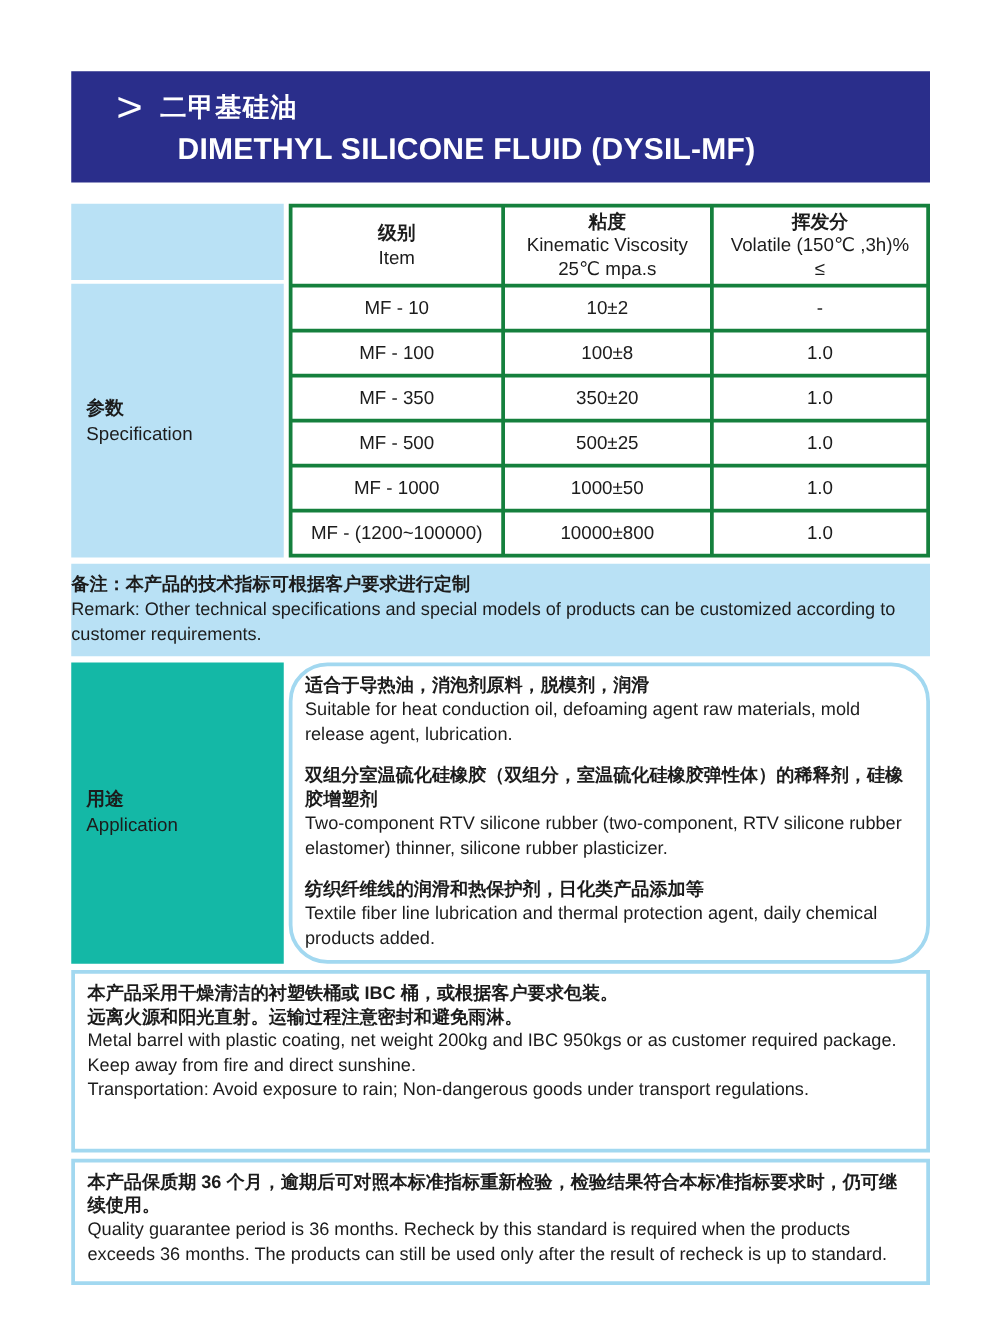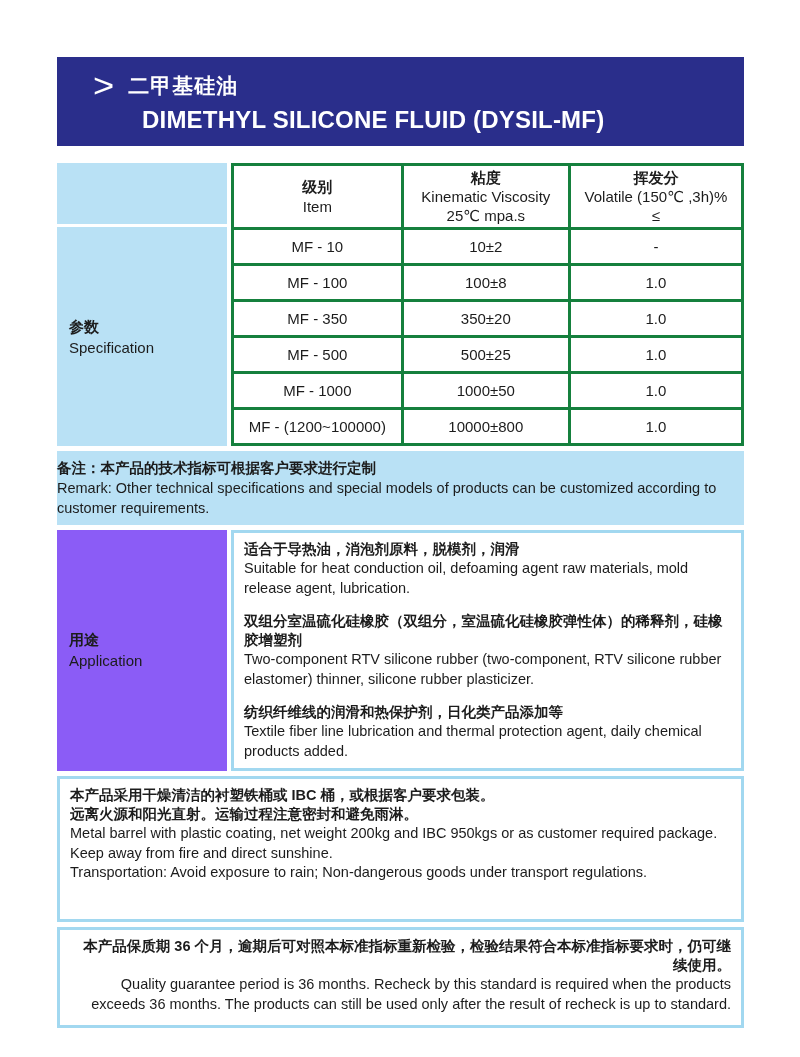--- a/index.html
+++ b/index.html
@@ -20,21 +20,21 @@
   .band .row1 { display: flex; align-items: center; gap: 15px; }
   .chev { font-size: 33px; font-weight: normal; line-height: 1; transform: scaleX(1.1); }
   .title-zh { font-size: 21px; font-weight: bold; letter-spacing: 1px; }
   .title-en { font-size: 24px; font-weight: bold; margin: 4px 0 0 48px; letter-spacing: 0.2px; }
 
   
   .gap { height: 5px; }
   .tgap { height: 17px; }
   .sec { display: flex; gap: 4px; }
   .side {
-    width: 170px; flex: 0 0 170px; background: #8b5cf6;
+    width: 170px; flex: 0 0 170px; background: #14b8a6;
     display: flex; flex-direction: column; justify-content: center;
     padding-left: 12px; font-size: 15px; line-height: 1.4;
   }
   .zh { font-weight: bold; }
 
   
   .spec-sidecol { width: 170px; flex: 0 0 170px; display: flex; flex-direction: column; gap: 3px; }
   .spec-blank { height: 61px; background: #b9e1f5; }
   .spec-label {
     flex: 1; background: #b9e1f5; display: flex; flex-direction: column;
@@ -55,23 +55,23 @@
   .remark {
     background: #b9e1f5; padding: 7px 0;
     font-size: 14.5px; line-height: 1.38;
   }
 
   
   .body-box {
     flex: 1; background: #ffffff; border: 3px solid #a2d8f0;
     padding: 7px 10px; font-size: 14.5px; line-height: 1.33;
   }
-  .app-box { min-height: 223px; }
+  .app-box { min-height: 223px; border-radius: 31px; }
   .pkg-box { min-height: 146px; }
-  .shelf-box { min-height: 101px; text-align: right; }
+  .shelf-box { min-height: 101px; }
   .para { margin-bottom: 14px; }
   .para:last-child { margin-bottom: 0; }
 </style>
 </head>
 <body>
 
 <div class="page">
 
   <div class="band">
     <div class="row1">

